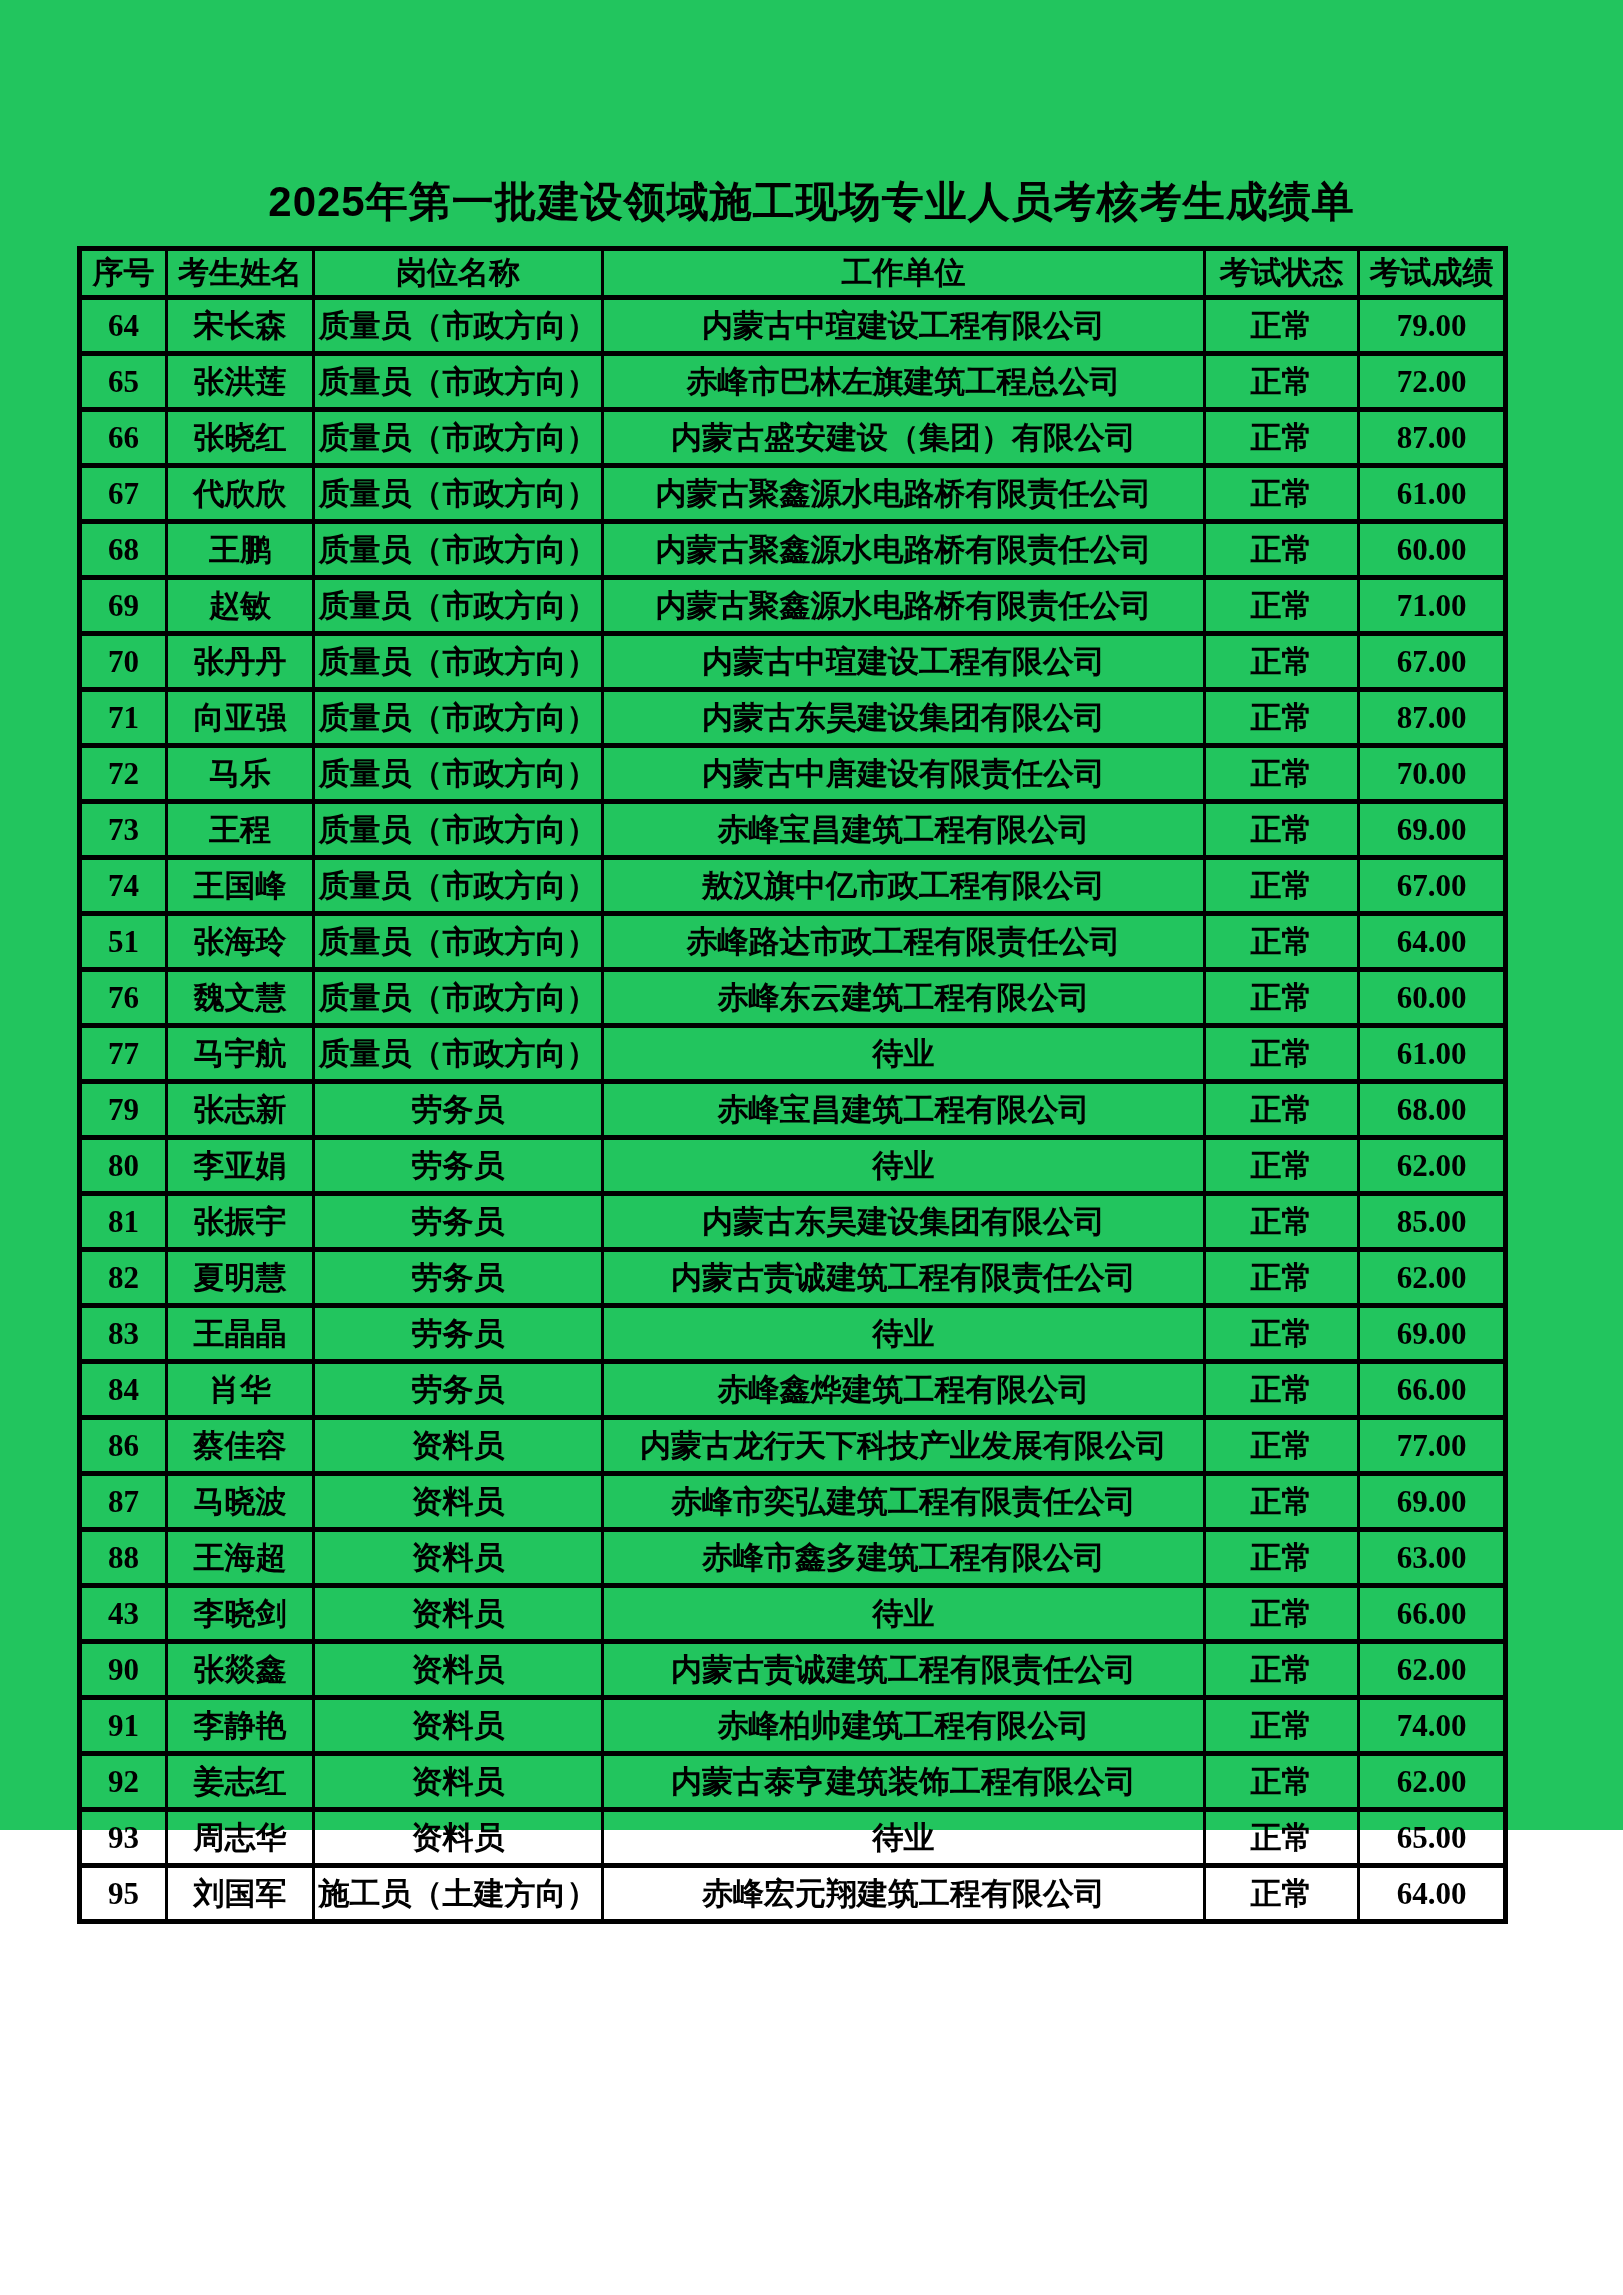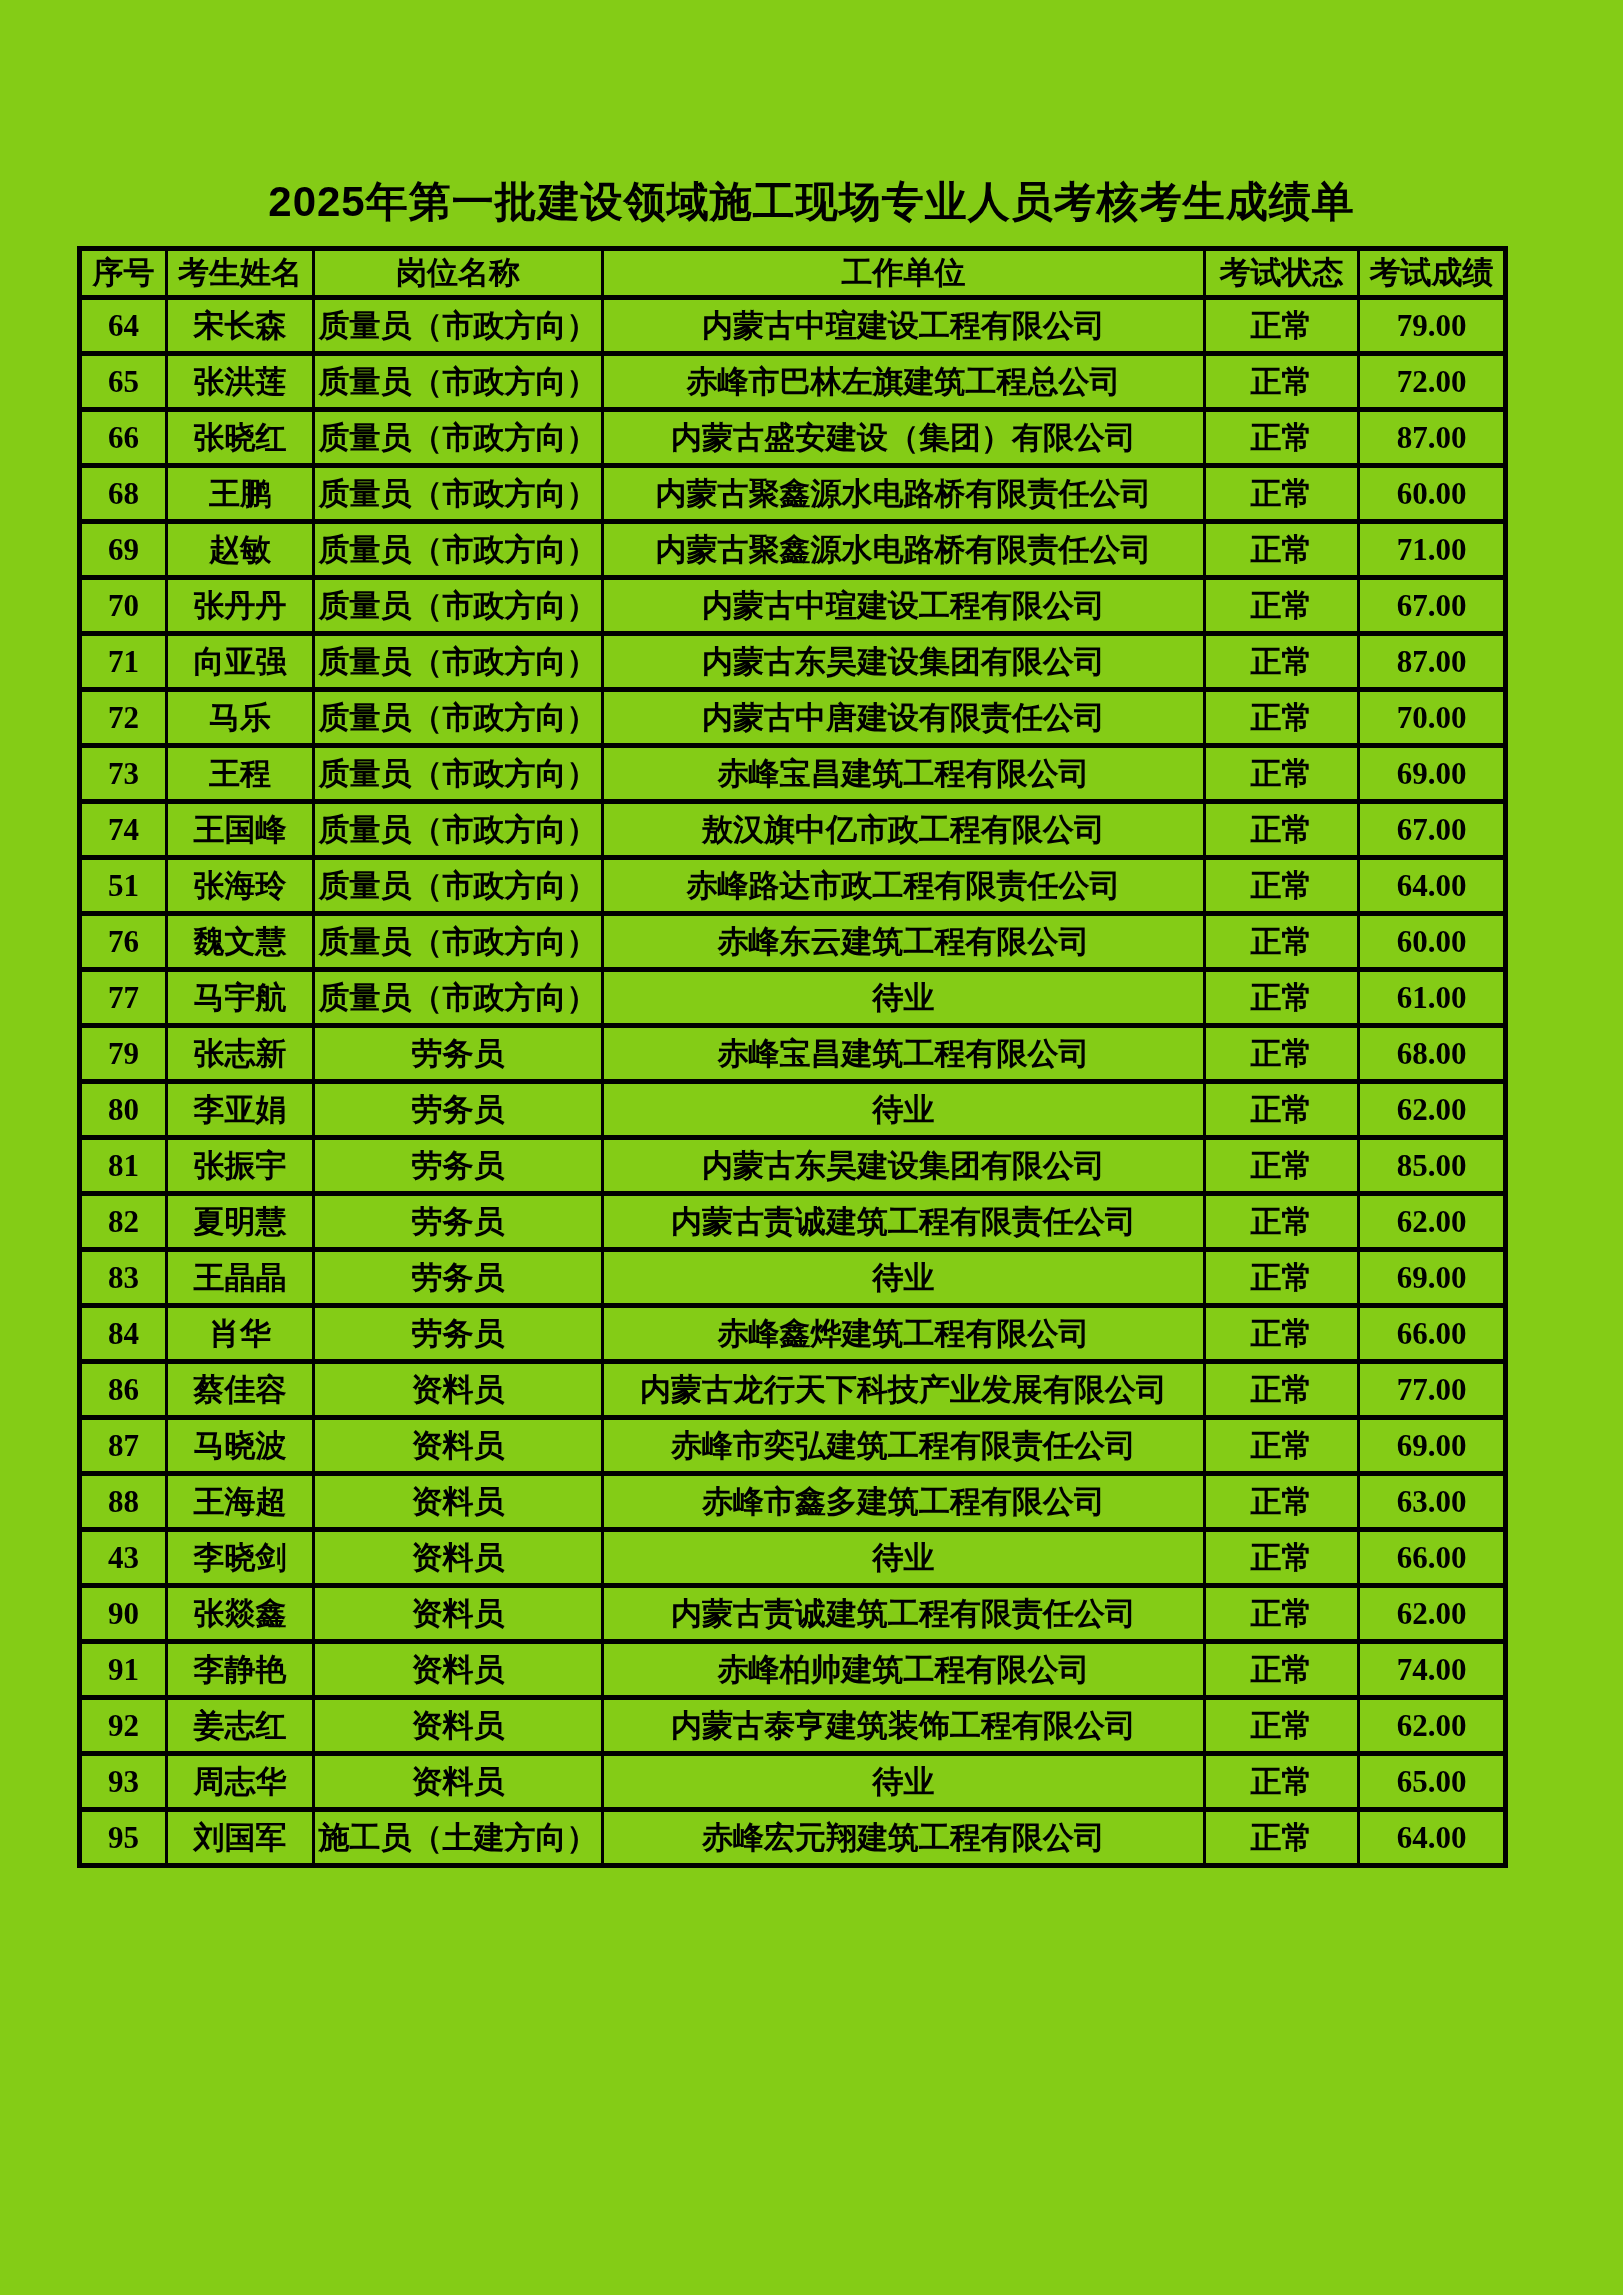--- a/index.html
+++ b/index.html
@@ -11,22 +11,22 @@
     width: 1623px;
     height: 2295px;
     position: relative;
     font-family: "Liberation Serif", "DejaVu Serif", serif;
     color: #000000;
   }
   .page {
     position: absolute;
     left: 0; top: 0;
     width: 1623px;
-    height: 2295px;
-    background: #84cc16;
+    height: 1830px;
+    background: #22c55e;
   }
   .title {
     position: absolute;
     top: 174px;
     left: 0;
     width: 100%;
     margin: 0;
     text-align: center;
     font-family: "Liberation Sans", "DejaVu Sans", sans-serif;
     font-weight: bold;
@@ -153,20 +153,40 @@
             <div class="cell">内蒙古盛安建设（集团）有限公司</div>
           </td>
     <td>
             <div class="cell">正常</div>
           </td>
     <td>
             <div class="cell">87.00</div>
           </td>
   </tr>
 
+  <tr>
+    <td>
+            <div class="cell">67</div>
+          </td>
+    <td>
+            <div class="cell">代欣欣</div>
+          </td>
+    <td>
+            <div class="cell">质量员（市政方向）</div>
+          </td>
+    <td>
+            <div class="cell">内蒙古聚鑫源水电路桥有限责任公司</div>
+          </td>
+    <td>
+            <div class="cell">正常</div>
+          </td>
+    <td>
+            <div class="cell">61.00</div>
+          </td>
+  </tr>
 
   <tr>
     <td>
             <div class="cell">68</div>
           </td>
     <td>
             <div class="cell">王鹏</div>
           </td>
     <td>
             <div class="cell">质量员（市政方向）</div>

